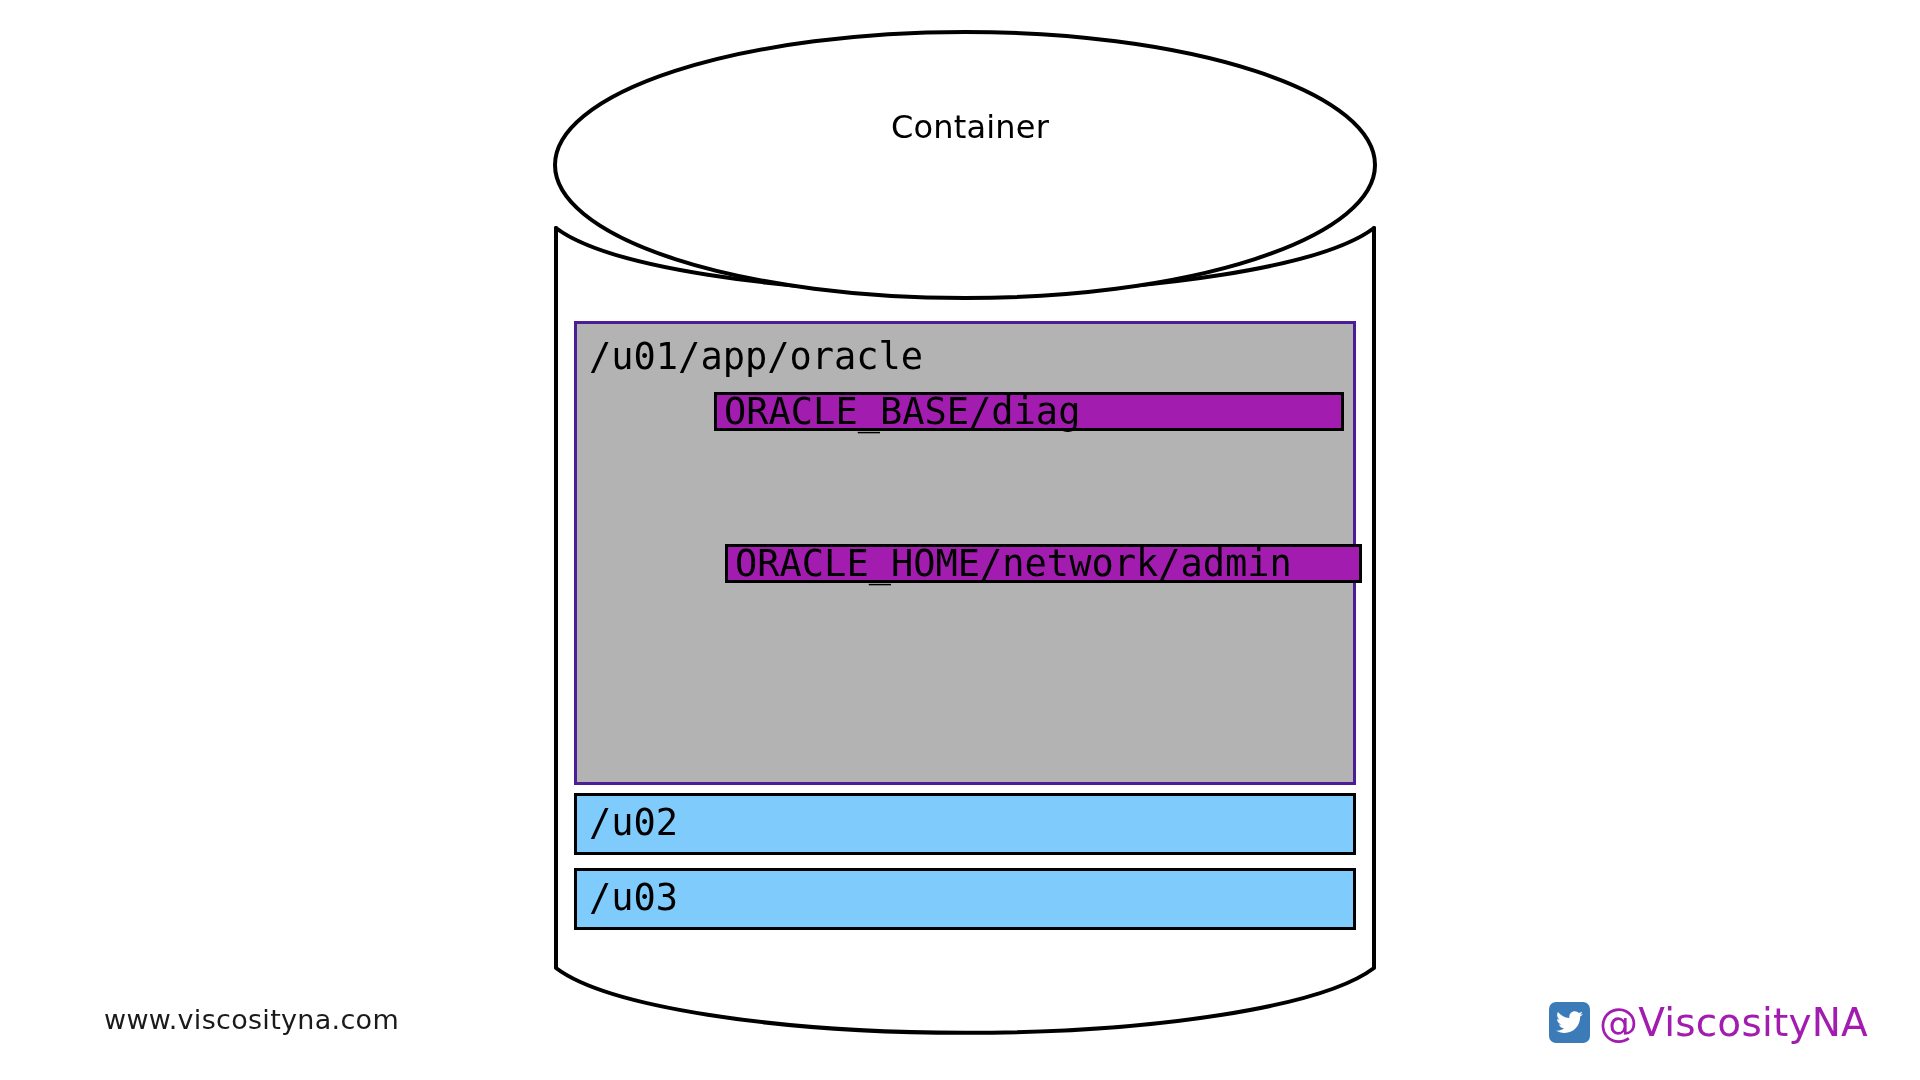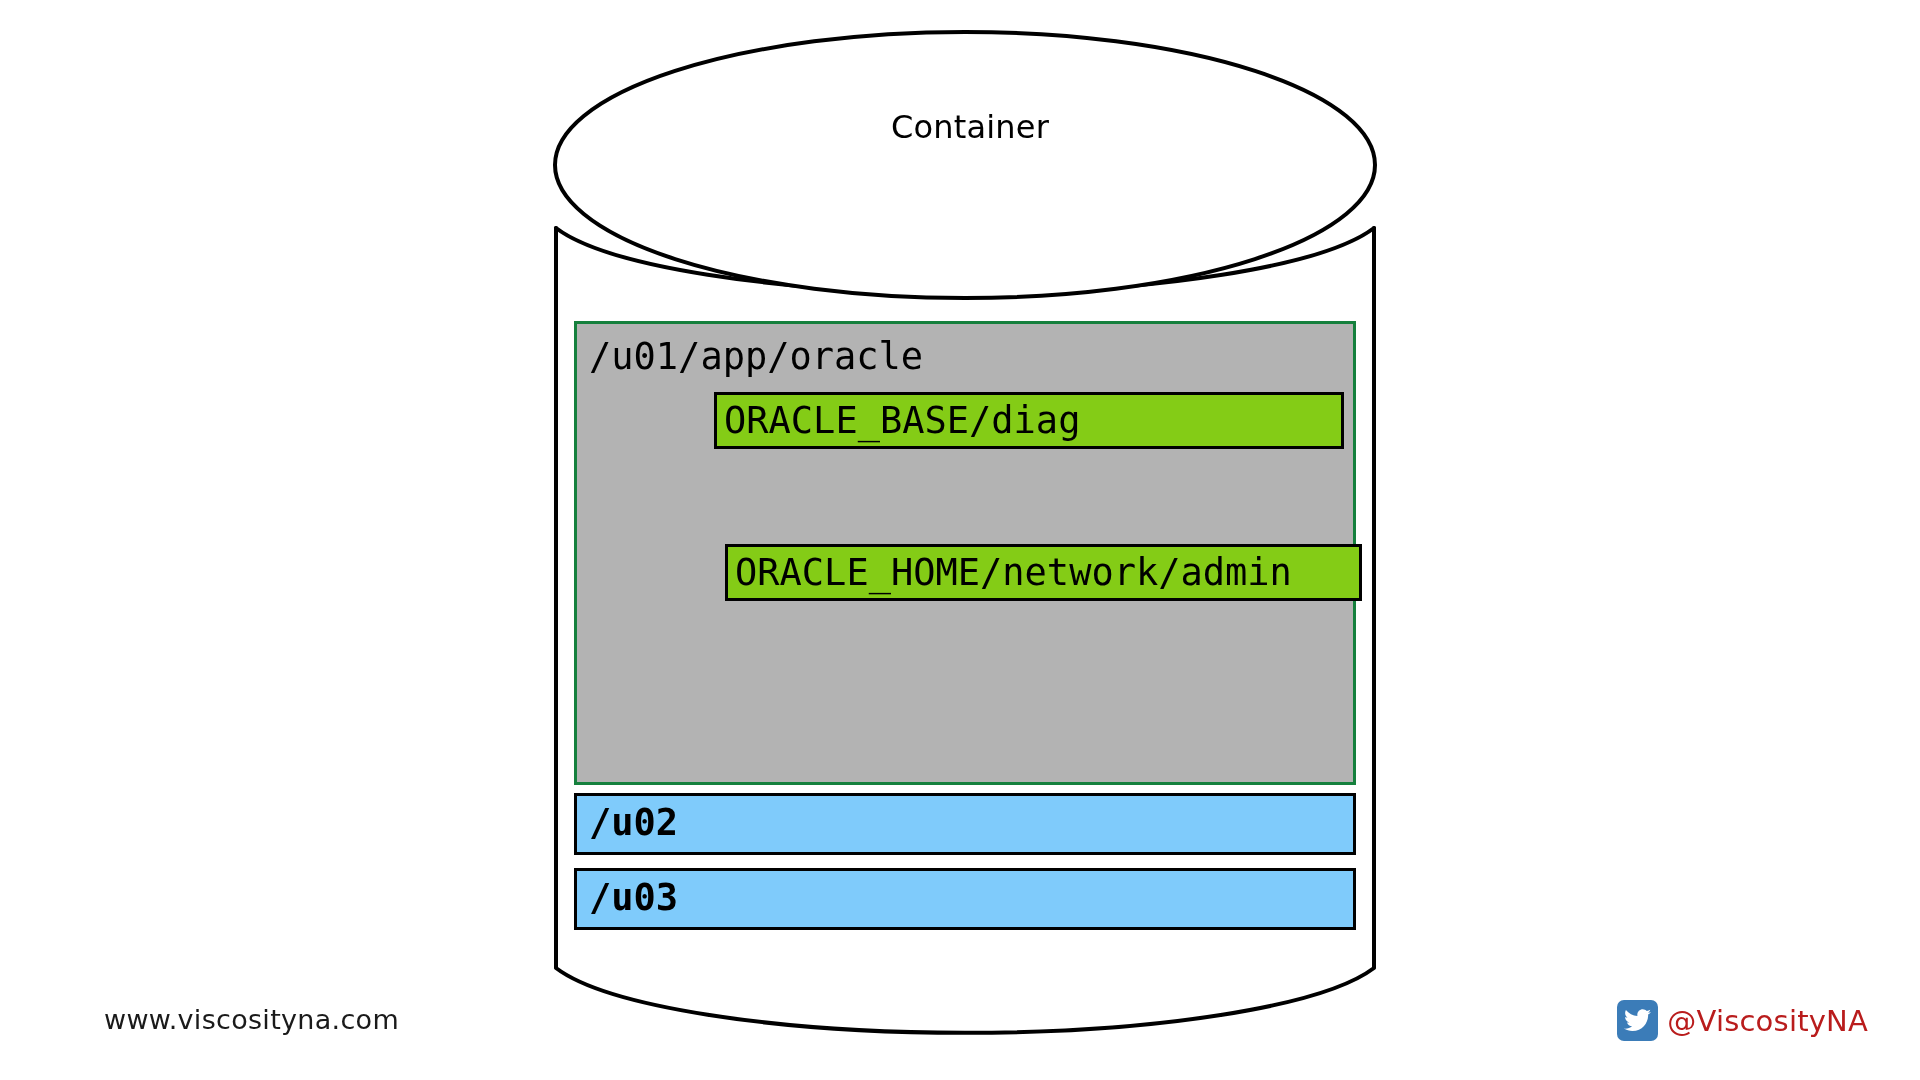--- a/index.html
+++ b/index.html
@@ -45,41 +45,41 @@
   }
 
   
   .u01-box {
     position: absolute;
     left: 574px;
     top: 321px;
     width: 782px;
     height: 464px;
     background: #b3b3b3;
-    border: 3px solid #15803d;
+    border: 3px solid #4c1d95;
     box-sizing: border-box;
   }
   .u01-label {
     position: absolute;
     left: 12px;
     top: 10px;
     font-family: "DejaVu Sans Mono", monospace;
     font-size: 37px;
     line-height: 46px;
     color: #000000;
     white-space: nowrap;
   }
 
   
   .inner-box {
     position: absolute;
-    background: #84cc16;
+    background: #a21caf;
     border: 3px solid #000000;
     box-sizing: border-box;
-    height: 57px;
+    height: 39px;
     padding-left: 42px;
   }
   .inner-box .inner-label {
     position: absolute;
     left: 7px;
     top: 50%;
     transform: translateY(-51%);
     font-family: "DejaVu Sans Mono", monospace;
     font-size: 37px;
     line-height: 40px;
@@ -92,21 +92,20 @@
 
   
   .mount-box {
     position: absolute;
     left: 574px;
     width: 782px;
     height: 62px;
     background: #7fcbfb;
     border: 3px solid #000000;
     box-sizing: border-box;
-    font-weight: bold;
   }
   .mount-box .mount-label {
     position: absolute;
     left: 12px;
     top: 50%;
     transform: translateY(-53%);
     font-family: "DejaVu Sans Mono", monospace;
     font-size: 37px;
     line-height: 40px;
     color: #000000;
@@ -141,22 +140,22 @@
     border-radius: 7px;
     background: #3b7cb8;
     display: inline-flex;
     align-items: center;
     justify-content: center;
     flex: none;
   }
   .twitter-icon svg { display: block; }
   .footer-handle {
     font-family: "DejaVu Sans", sans-serif;
-    font-size: 29px;
-    color: #b91c1c;
+    font-size: 39px;
+    color: #a21caf;
     letter-spacing: 0.2px;
   }
 </style>
 </head>
 <body>
 
 <div id="stage">
 
   <svg id="cylinder-svg" viewBox="0 0 1920 1080" preserveAspectRatio="none" aria-hidden="true">
 

